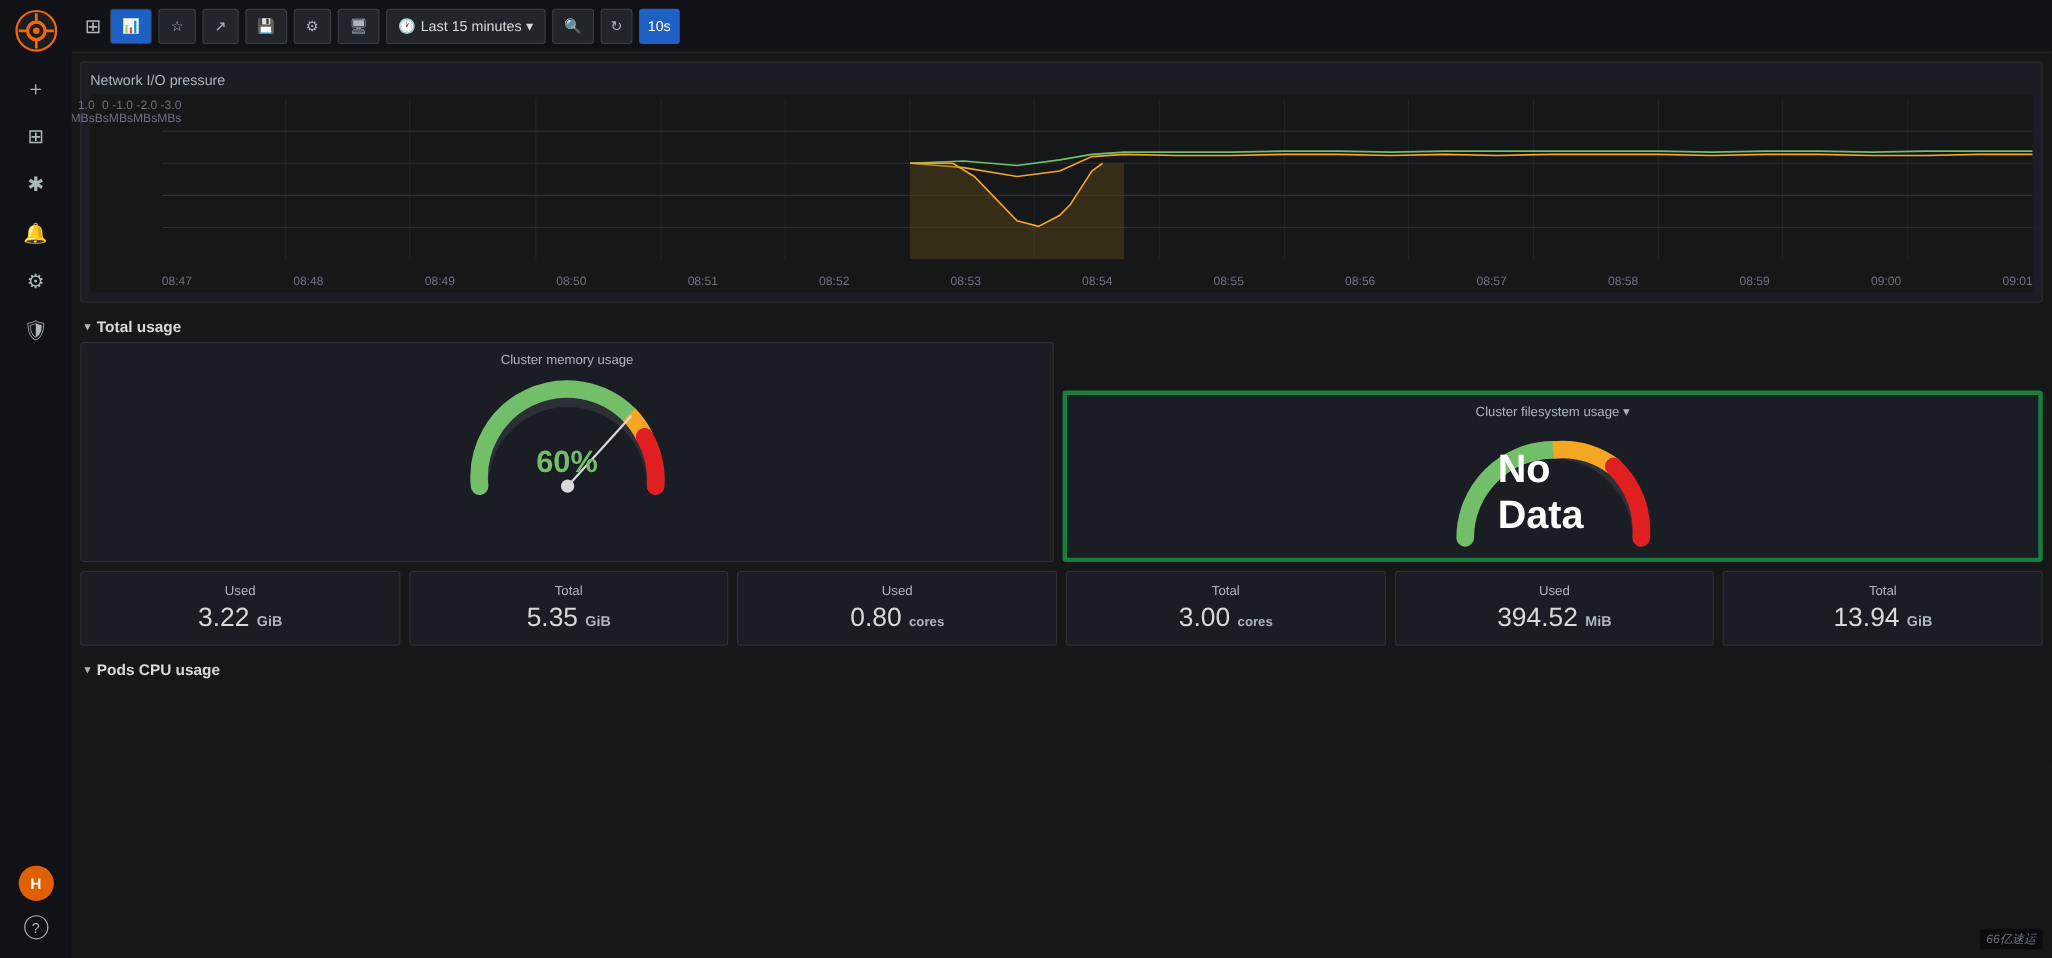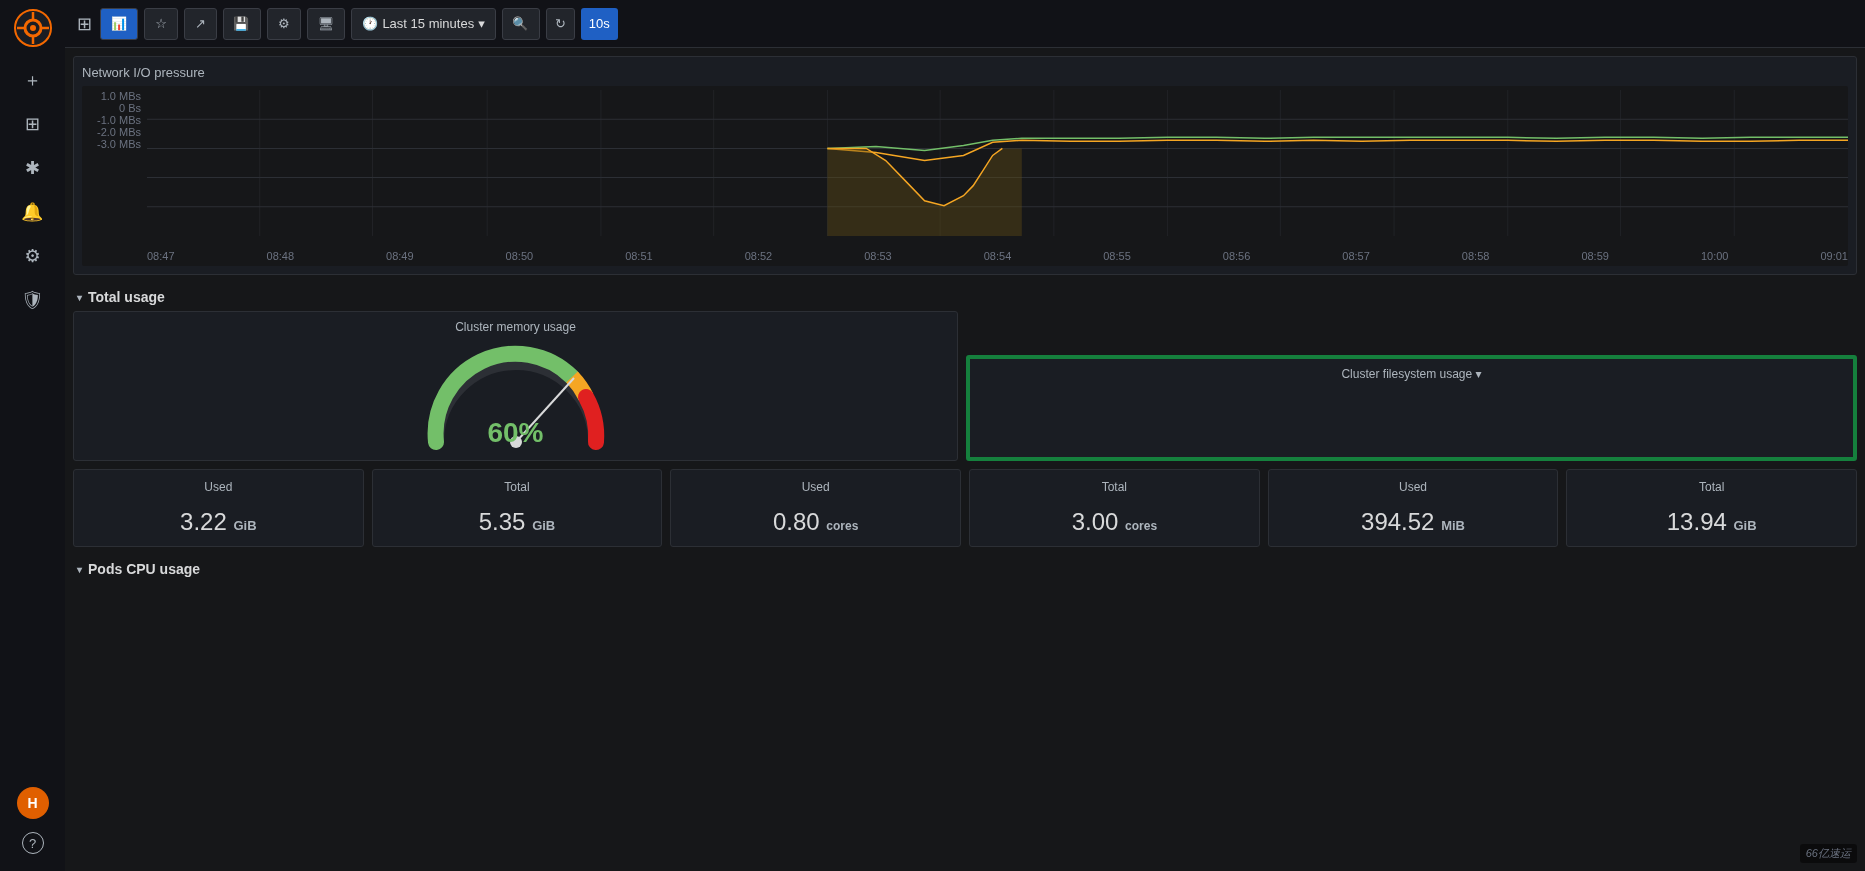--- a/index.html
+++ b/index.html
@@ -144,21 +144,21 @@
     .chart-area {
       position: relative;
       height: 180px;
       background: #161719;
       border-radius: 2px;
     }
     .y-axis {
       position: absolute;
       left: 0; top: 0; bottom: 30px;
       width: 65px;
-      display: flex; flex-direction: column; justify-content: flex-start;
+      display: flex; justify-content: center;
       padding: 4px 6px;
     }
     .y-label {
       font-size: 11px;
       color: #6b7280;
       text-align: right;
     }
     .x-axis {
       position: absolute;
       bottom: 0; left: 65px; right: 0;
@@ -244,21 +244,21 @@
     }
     .stat-box {
       flex: 1;
       background: #1a1d23;
       border: 1px solid #2c2f35;
       border-radius: 3px;
       padding: 10px 12px;
       display: flex;
       flex-direction: column;
       align-items: center;
-      gap: 14px;
+      gap: 4px;
     }
     .stat-label {
       font-size: 12px;
       color: #adb5bd;
     }
     .stat-value {
       font-size: 24px;
       font-weight: 300;
       color: #d8d9da;
     }
@@ -422,21 +422,21 @@
           <span class="x-label">08:50</span>
           <span class="x-label">08:51</span>
           <span class="x-label">08:52</span>
           <span class="x-label">08:53</span>
           <span class="x-label">08:54</span>
           <span class="x-label">08:55</span>
           <span class="x-label">08:56</span>
           <span class="x-label">08:57</span>
           <span class="x-label">08:58</span>
           <span class="x-label">08:59</span>
-          <span class="x-label">10:00</span>
+          <span class="x-label">09:00</span>
           <span class="x-label">09:01</span>
         </div>
       </div>
     </div>
 
     <div class="section-header">
       <span class="chevron">▾</span>
       <span>Total usage</span>
     </div>
 
@@ -451,30 +451,43 @@
 
             <path d="M20,100 A80,80 0 0,1 156,35" fill="none" stroke="#73bf69" stroke-width="16" stroke-linecap="round"></path>
 
             <path d="M156,35 A80,80 0 0,1 170,55" fill="none" stroke="#f5a623" stroke-width="16"></path>
 
             <path d="M170,55 A80,80 0 0,1 180,100" fill="none" stroke="#e02020" stroke-width="16" stroke-linecap="round"></path>
 
             <circle cx="100" cy="100" r="6" fill="#d8d9da"></circle>
             <line x1="100" y1="100" x2="158" y2="36" stroke="#d8d9da" stroke-width="2"></line>
           </svg>
-          <div class="gauge-value" style="bottom:3px;">60%</div>
+          <div class="gauge-value" style="bottom:16px;">60%</div>
         </div>
       </div>
 
 
       <div class="gauge-panel selected">
         <div class="gauge-title">
           Cluster filesystem usage
           <span style="cursor:pointer;"> ▾</span>
         </div>
+        <div class="gauge-container">
+          <svg class="gauge-svg" viewBox="0 0 200 120">
+
+            <path d="M20,100 A80,80 0 0,1 180,100" fill="none" stroke="#2c2f35" stroke-width="16" stroke-linecap="round"></path>
+
+            <path d="M20,100 A80,80 0 0,1 100,20" fill="none" stroke="#73bf69" stroke-width="16" stroke-linecap="round"></path>
+
+            <path d="M100,20 A80,80 0 0,1 155,35" fill="none" stroke="#f5a623" stroke-width="16"></path>
+
+            <path d="M155,35 A80,80 0 0,1 180,100" fill="none" stroke="#e02020" stroke-width="16" stroke-linecap="round"></path>
+          </svg>
+          <div class="gauge-value no-data-value">No Data</div>
+        </div>
       </div>
     </div>
 
     <div class="stats-row">
 
       <div class="stat-box">
         <span class="stat-label">Used</span>
         <span class="stat-value">3.22 <span class="unit">GiB</span></span>
       </div>
       <div class="stat-box">

